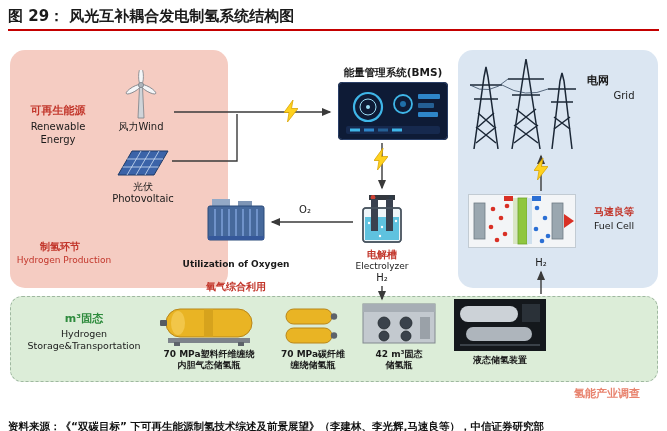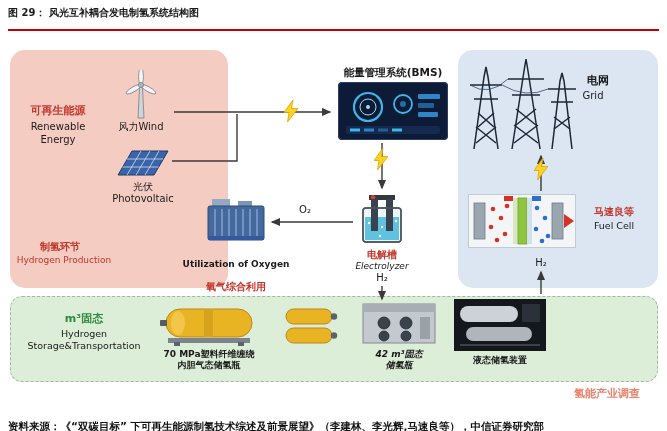--- a/index.html
+++ b/index.html
@@ -11,21 +11,21 @@
   .ctr{text-align:center;}
   .pre{white-space:pre-line;}
   .red{color:#c2362b;}
   .blk{color:#1a1a1a;}
   .grn{color:#2e8b3d;}
   .fs9{font-size:9px;}
   .fs95{font-size:9.5px;}
   .fs10{font-size:10px;}
   .fs105{font-size:10.5px;}
   .fs11{font-size:11px;}
-  .fs12{font-size:10px;}
+  .fs12{font-size:15px;}
   .box{position:absolute;z-index:1;}
   .box.pink{left:10px;top:50px;width:218px;height:238px;border-radius:15px;background:#f5ccc2;}
   .box.blue{left:458px;top:50px;width:200px;height:238px;border-radius:15px;background:#dbe6f2;}
   .box.green{left:10px;top:296px;width:648px;height:86px;border-radius:12px;background:#dcedd8;border:1px dashed #9fb8a0;box-sizing:border-box;}
   .overlay{position:absolute;left:0;top:0;z-index:2;pointer-events:none;}
   .icon{z-index:3;}
   .t{z-index:4;}
   .title-rule{position:absolute;left:8px;top:29px;width:651px;height:2px;background:#c40000;}
   .watermark{position:absolute;left:574px;top:386px;font-size:11px;font-weight:bold;color:#e8836e;z-index:5;}
   .source{position:absolute;left:8px;top:420px;font-size:10.5px;font-weight:bold;color:#111;z-index:5;}
@@ -144,21 +144,21 @@
     <rect x="9" y="24" width="34" height="23" fill="#5fc2df"></rect>
     <rect x="15" y="6" width="7" height="32" fill="#3a4250"></rect>
     <rect x="30" y="6" width="7" height="32" fill="#3a4250"></rect>
     <circle cx="13" cy="30" r="1.2" fill="#fff"></circle>
     <circle cx="26" cy="34" r="1.2" fill="#fff"></circle>
     <circle cx="40" cy="28" r="1.2" fill="#fff"></circle>
     <circle cx="24" cy="43" r="1.2" fill="#fff"></circle>
     <rect x="7" y="15" width="38" height="34" rx="3" fill="none" stroke="#4a5560" stroke-width="1.4"></rect>
   </svg>
   <div class="t fs10 bold red ctr" style="left:346px;top:249px;width:72px;">电解槽</div>
-  <div class="t fs9 blk ctr" style="left:341px;top:261px;width:82px;font-style:italic;">Electrolyzer</div>
+  <div class="t fs9 blk ctr" style="left:341px;top:261px;width:82px;">Electrolyzer</div>
   <div class="t fs10 blk ctr" style="left:368px;top:272px;width:28px;">H₂</div>
 
   <svg class="abs icon" style="left:464px;top:55px;" width="114" height="98" viewBox="0 0 114 98">
     <g stroke="#1b2736" stroke-width="1.5" fill="none">
       <path d="M10 94 L20 22 L22 12 L24 22 L34 94"></path>
       <line x1="6" y1="30" x2="38" y2="30"></line>
       <line x1="10" y1="44" x2="34" y2="44"></line>
       <path d="M14 72 L30 58 M30 72 L14 58 M12 88 L32 72 M32 88 L12 72"></path>
       <path d="M48 94 L60 16 L62 4 L64 16 L76 94"></path>
       <line x1="44" y1="24" x2="80" y2="24"></line>
@@ -168,21 +168,21 @@
       <line x1="84" y1="34" x2="112" y2="34"></line>
       <line x1="87" y1="47" x2="109" y2="47"></line>
       <path d="M90 74 L106 62 M106 74 L90 62"></path>
     </g>
     <g stroke="#33485f" stroke-width="0.8" fill="none">
       <path d="M6 30 Q 25 42 44 24"></path>
       <path d="M38 30 Q 62 44 84 34"></path>
     </g>
   </svg>
   <div class="t fs11 bold blk ctr" style="left:570px;top:74px;width:56px;">电网</div>
-  <div class="t fs10 blk ctr" style="left:565px;top:90px;width:56px;">Grid</div>
+  <div class="t fs10 blk ctr" style="left:596px;top:90px;width:56px;">Grid</div>
 
   <svg class="abs icon" style="left:468px;top:194px;" width="108" height="54" viewBox="0 0 108 54">
     <rect x="0.5" y="0.5" width="107" height="53" fill="#f3f5f7" stroke="#c2cbd3" stroke-width="1"></rect>
     <rect x="6" y="9" width="11" height="36" fill="#9aa7b0" stroke="#6e7b84" stroke-width="0.8"></rect>
     <rect x="84" y="9" width="11" height="36" fill="#9aa7b0" stroke="#6e7b84" stroke-width="0.8"></rect>
     <rect x="45" y="4" width="5" height="46" fill="#d9e6c4"></rect>
     <rect x="50" y="4" width="9" height="46" fill="#8fc63f" stroke="#6da32b" stroke-width="0.8"></rect>
     <rect x="59" y="4" width="5" height="46" fill="#cfe0ee"></rect>
     <rect x="36" y="2" width="9" height="5" fill="#d93025"></rect>
     <rect x="64" y="2" width="9" height="5" fill="#2b6fd4"></rect>
@@ -222,33 +222,35 @@
   </svg>
   <div class="t fs9 bold blk ctr pre" style="left:150px;top:349px;width:118px;">70 MPa塑料纤维缠绕
 内胆气态储氢瓶</div>
 
   <svg class="abs icon" style="left:282px;top:306px;" width="60" height="40" viewBox="0 0 60 40">
     <rect x="4" y="3" width="46" height="15" rx="7.5" fill="#e9b424" stroke="#b8861a" stroke-width="1"></rect>
     <circle cx="52" cy="10.5" r="3.2" fill="#5d636b"></circle>
     <rect x="4" y="22" width="46" height="15" rx="7.5" fill="#e9b424" stroke="#b8861a" stroke-width="1"></rect>
     <circle cx="52" cy="29.5" r="3.2" fill="#5d636b"></circle>
   </svg>
+  <div class="t fs9 bold blk ctr pre" style="left:268px;top:349px;width:90px;">70 MPa碳纤维
+缠绕储氢瓶</div>
 
   <svg class="abs icon" style="left:360px;top:299px;" width="78" height="48" viewBox="0 0 78 48">
     <rect x="3" y="5" width="72" height="39" fill="#c3c9cf" stroke="#82898f" stroke-width="1"></rect>
     <rect x="3" y="5" width="72" height="8" fill="#a7aeb5"></rect>
     <rect x="60" y="18" width="10" height="22" fill="#9aa1a8"></rect>
     <g fill="#3a424b" stroke="#23292f" stroke-width="0.8">
       <circle cx="24" cy="24" r="6"></circle>
         <circle cx="46" cy="24" r="6"></circle>
       <circle cx="24" cy="37" r="5"></circle>
         <circle cx="46" cy="37" r="5"></circle>
     </g>
   </svg>
-  <div class="t fs9 bold blk ctr pre" style="left:358px;top:349px;width:82px;font-style:italic;">42 m³固态
+  <div class="t fs9 bold blk ctr pre" style="left:358px;top:349px;width:82px;">42 m³固态
 储氢瓶</div>
 
   <svg class="abs icon" style="left:454px;top:299px;" width="92" height="52" viewBox="0 0 92 52">
     <rect x="0" y="0" width="92" height="52" fill="#14181c"></rect>
     <rect x="6" y="7" width="58" height="16" rx="8" fill="#ccd2d7"></rect>
     <rect x="12" y="28" width="66" height="14" rx="7" fill="#aeb5bc"></rect>
     <rect x="68" y="5" width="18" height="18" fill="#2a3138"></rect>
     <line x1="6" y1="46" x2="86" y2="46" stroke="#3a4148" stroke-width="2"></line>
   </svg>
   <div class="t fs9 bold blk ctr" style="left:450px;top:355px;width:100px;">液态储氢装置</div>

